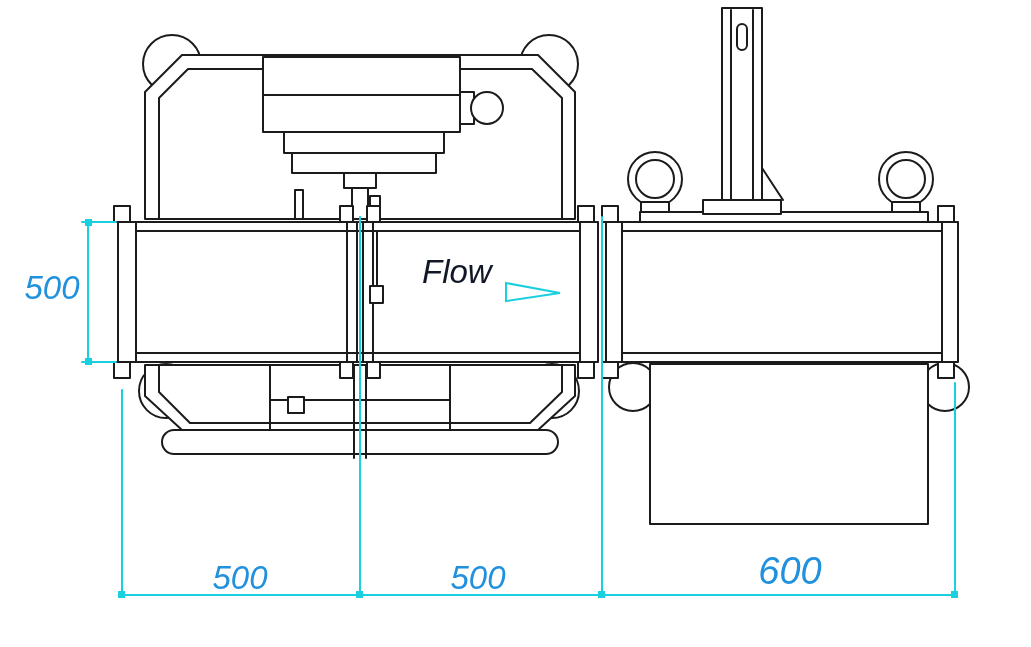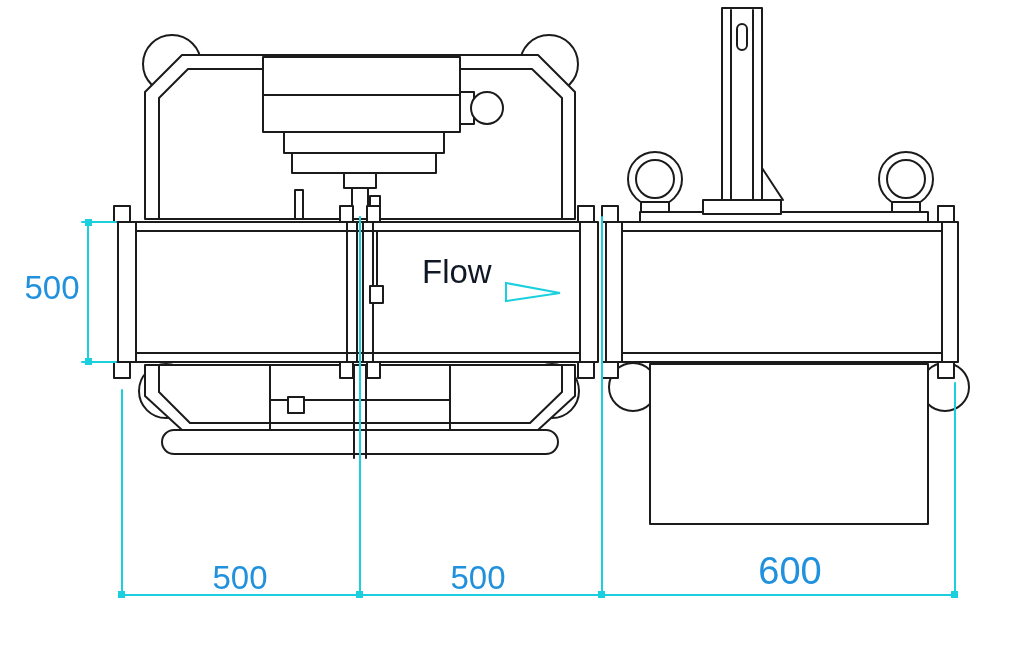--- a/index.html
+++ b/index.html
@@ -2,20 +2,21 @@
 <html><head>
 <meta charset="utf-8">
 <style>
   html,body{margin:0;padding:0;background:#ffffff;}
   .stage{
     position:relative;
     width:1031px;height:647px;
     background:#ffffff;
     overflow:hidden;
     font-family:"Liberation Sans", sans-serif;
+    font-style:italic;
   }
   svg{display:block;}
   
   .k  {stroke:#1b1b1b;fill:none;stroke-width:2;stroke-linejoin:round;stroke-linecap:round;}
   .kf {stroke:#1b1b1b;fill:#ffffff;stroke-width:2;stroke-linejoin:round;}
   
   .c  {stroke:#1ad0de;fill:none;stroke-width:2;stroke-linecap:round;}
   .cf {fill:#1ad0de;stroke:none;}
   text{font-family:"Liberation Sans", sans-serif;}
   .dim-num{fill:#2191dd;font-size:33px;}

